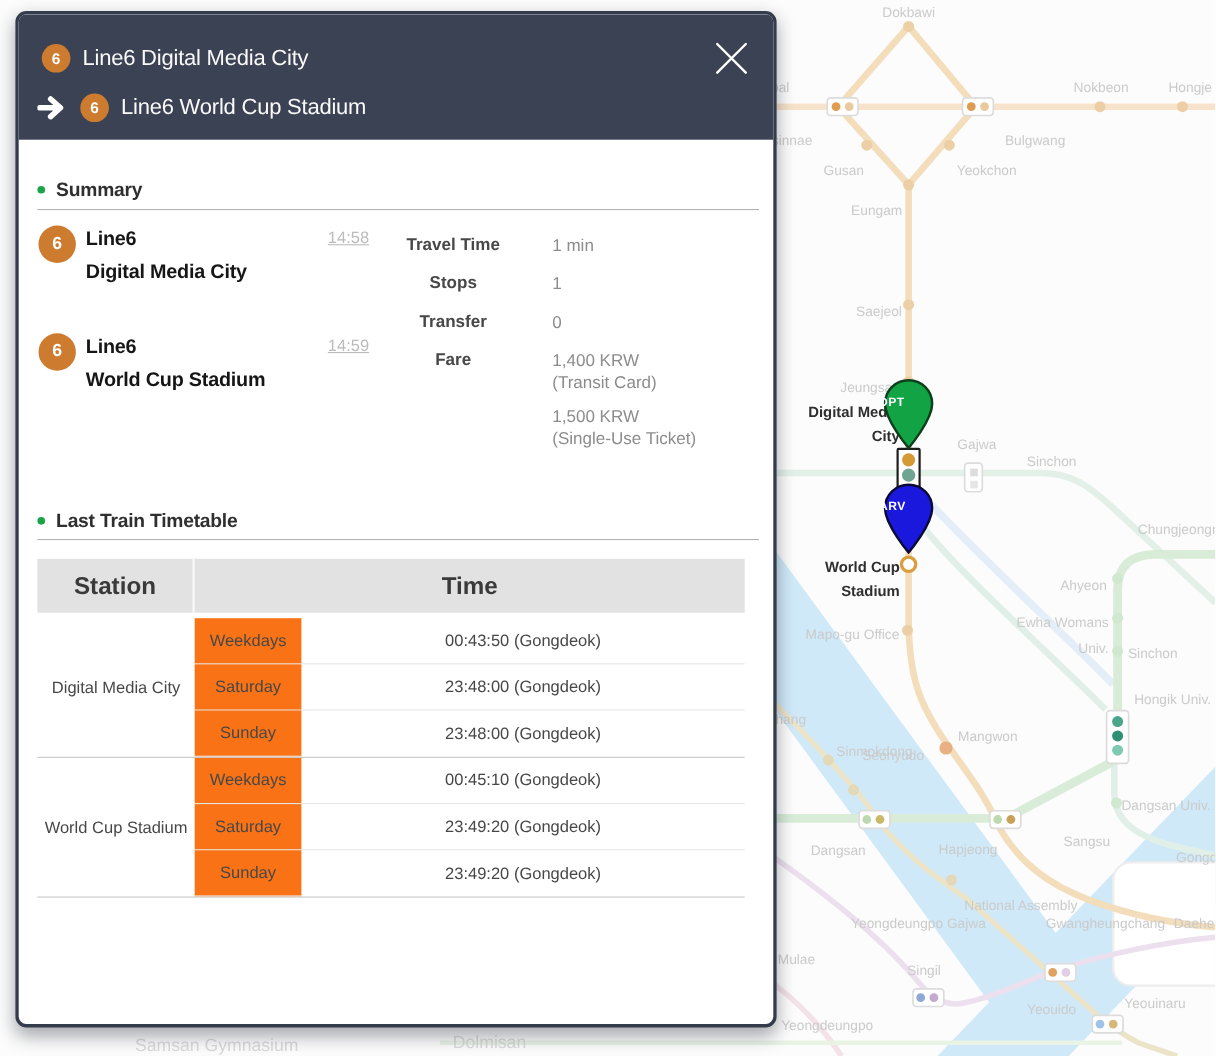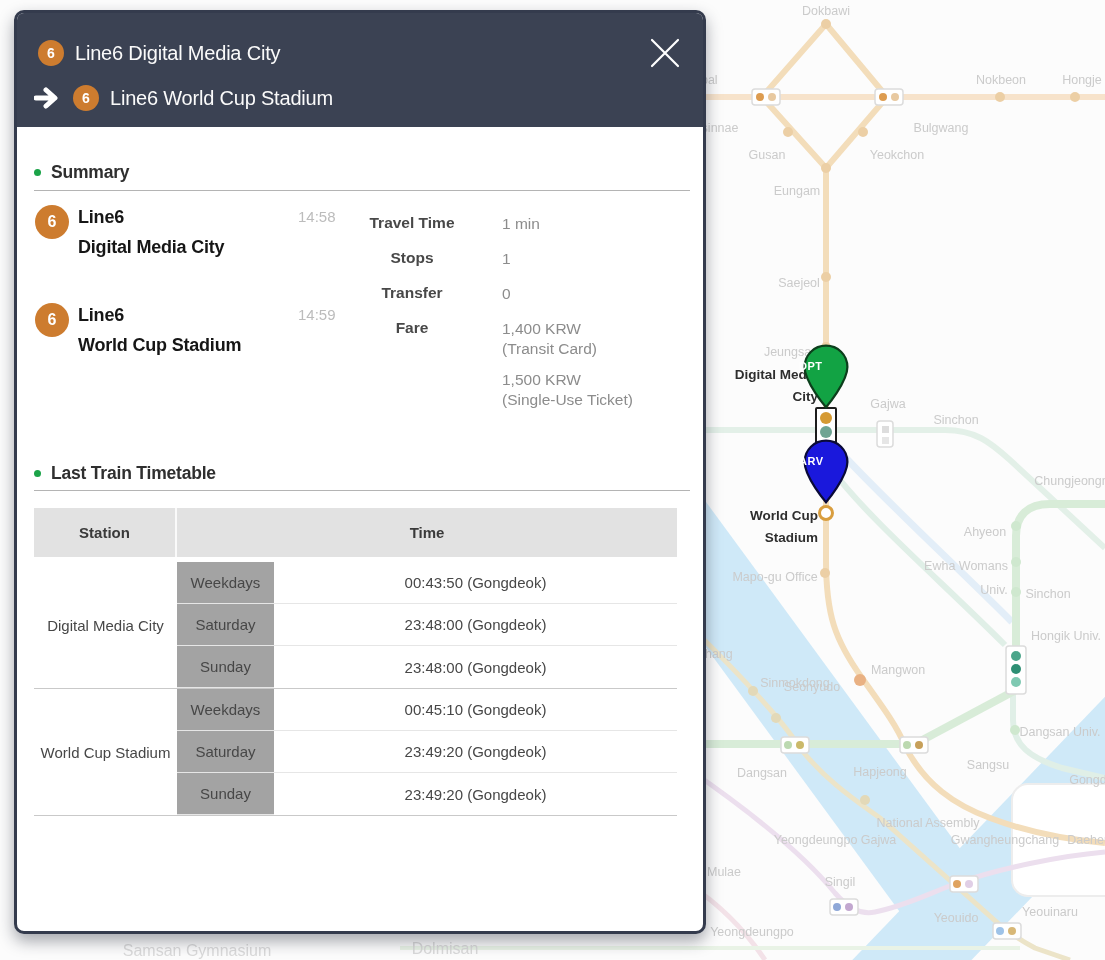--- a/index.html
+++ b/index.html
@@ -39,35 +39,35 @@
   .arrow-ic{display:flex;width:28px;justify-content:center;}
   
   .sec-head{position:absolute;left:17px;font-size:17.5px;color:#2f2f2f;font-weight:600;letter-spacing:-.2px;}
   .sec-head .dot{display:inline-block;width:7px;height:7px;border-radius:50%;background:#1BA348;
                  margin-right:10px;vertical-align:2px;}
   .hr{position:absolute;left:17px;width:656px;border-top:1px solid #b4b4b4;}
   .sumwrap{position:absolute;left:0;top:177px;width:100%;height:280px;}
   .st-badge{position:absolute;left:18px;}
   .st-text{position:absolute;left:61px;font-size:18px;color:#161616;font-weight:600;
            line-height:30px;letter-spacing:-.2px;}
-  .st-time{position:absolute;left:281px;font-size:15px;color:#bcbcbc;}
+  .st-time{position:absolute;left:281px;font-size:15px;color:#bcbcbc;text-decoration:underline;}
   .info-label{position:absolute;left:320px;width:150px;text-align:center;
               font-size:15.5px;color:#484848;font-weight:600;}
   .info-value{position:absolute;left:485px;font-size:15.5px;color:#8c8c8c;line-height:20px;}
   
   .tt{position:absolute;left:17px;top:495px;width:643px;font-size:15px;color:#474747;}
   .tt-head{display:grid;grid-template-columns:143px 500px;height:49px;background:#e2e2e2;}
-  .tt-h{display:flex;align-items:center;justify-content:center;font-size:15px;color:#3a3a3a;font-weight:600;}
+  .tt-h{display:flex;align-items:center;justify-content:center;font-size:22px;color:#3a3a3a;font-weight:600;}
   .tt-h-station{border-right:2px solid #fafafa;}
   .tt-body{margin-top:5px;}
   .tt-group{display:grid;grid-template-columns:143px 97px 403px;grid-auto-rows:42px;
             border-bottom:1px solid #c9c9c9;}
   .tt-station{grid-row:1/span 3;grid-column:1;display:flex;align-items:center;justify-content:center;text-align:center;}
   .tt-cell{display:flex;align-items:center;justify-content:center;}
-  .tt-day{grid-column:2;background:#a3a3a3;border-bottom:1px solid #e6e6e6;}
+  .tt-day{grid-column:2;background:#f97316;border-bottom:1px solid #e6e6e6;}
   .tt-time{grid-column:3;border-bottom:1px solid #e6e6e6;}
   .tt-group .tt-day:last-of-type,.tt-group .tt-time:last-of-type{border-bottom:none;}
 </style>
 </head>
 <body>
 
 <div class="stage">
 
   <div class="map">
     <svg width="1105" height="960" viewBox="0 0 1105 960">

